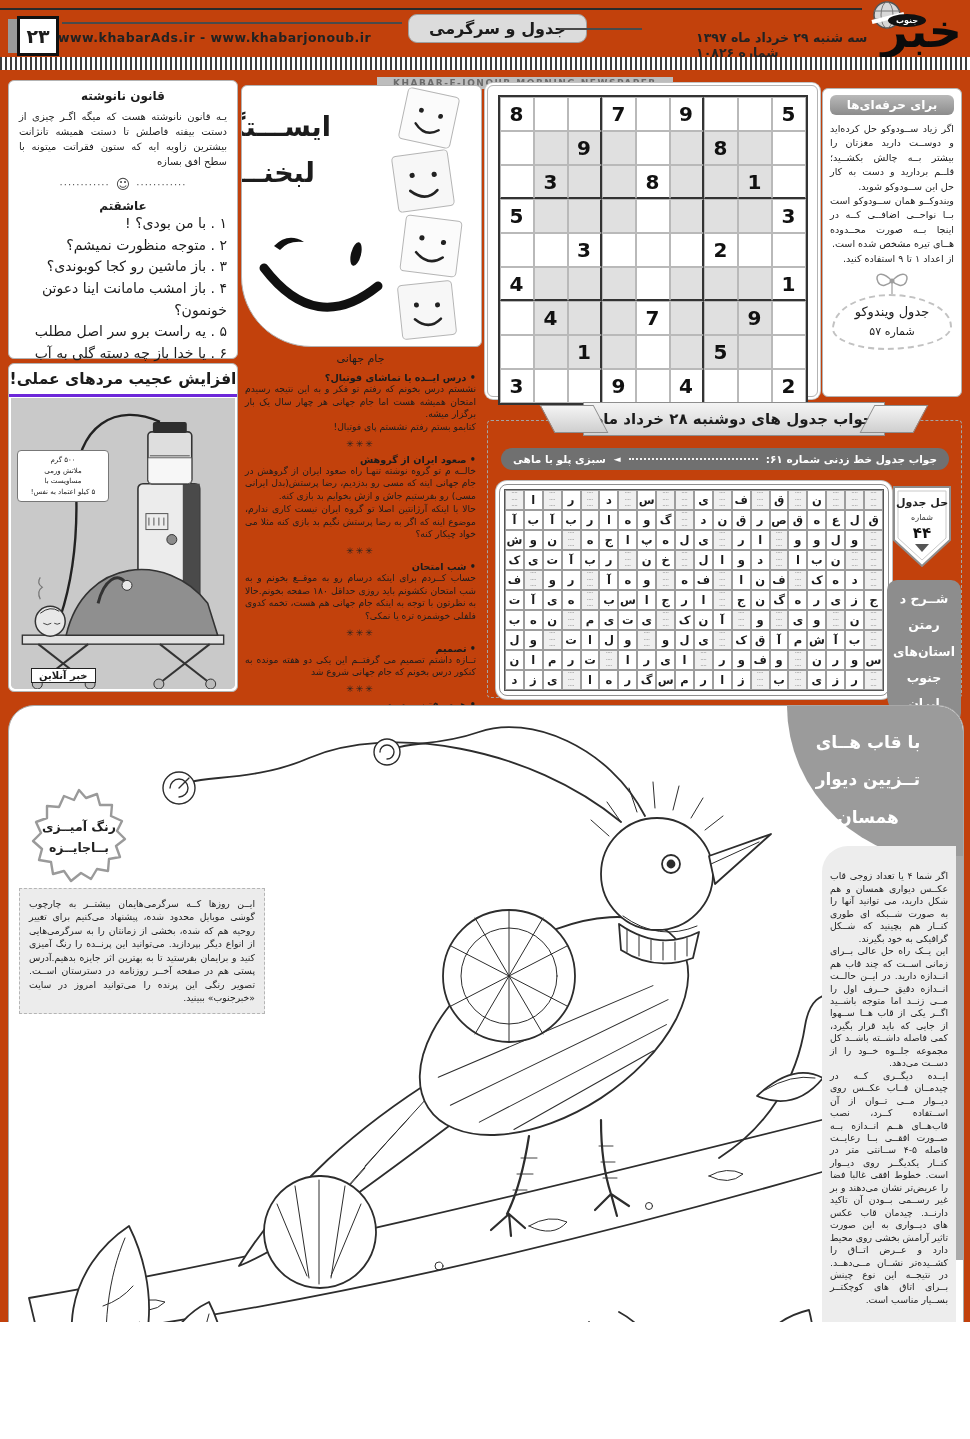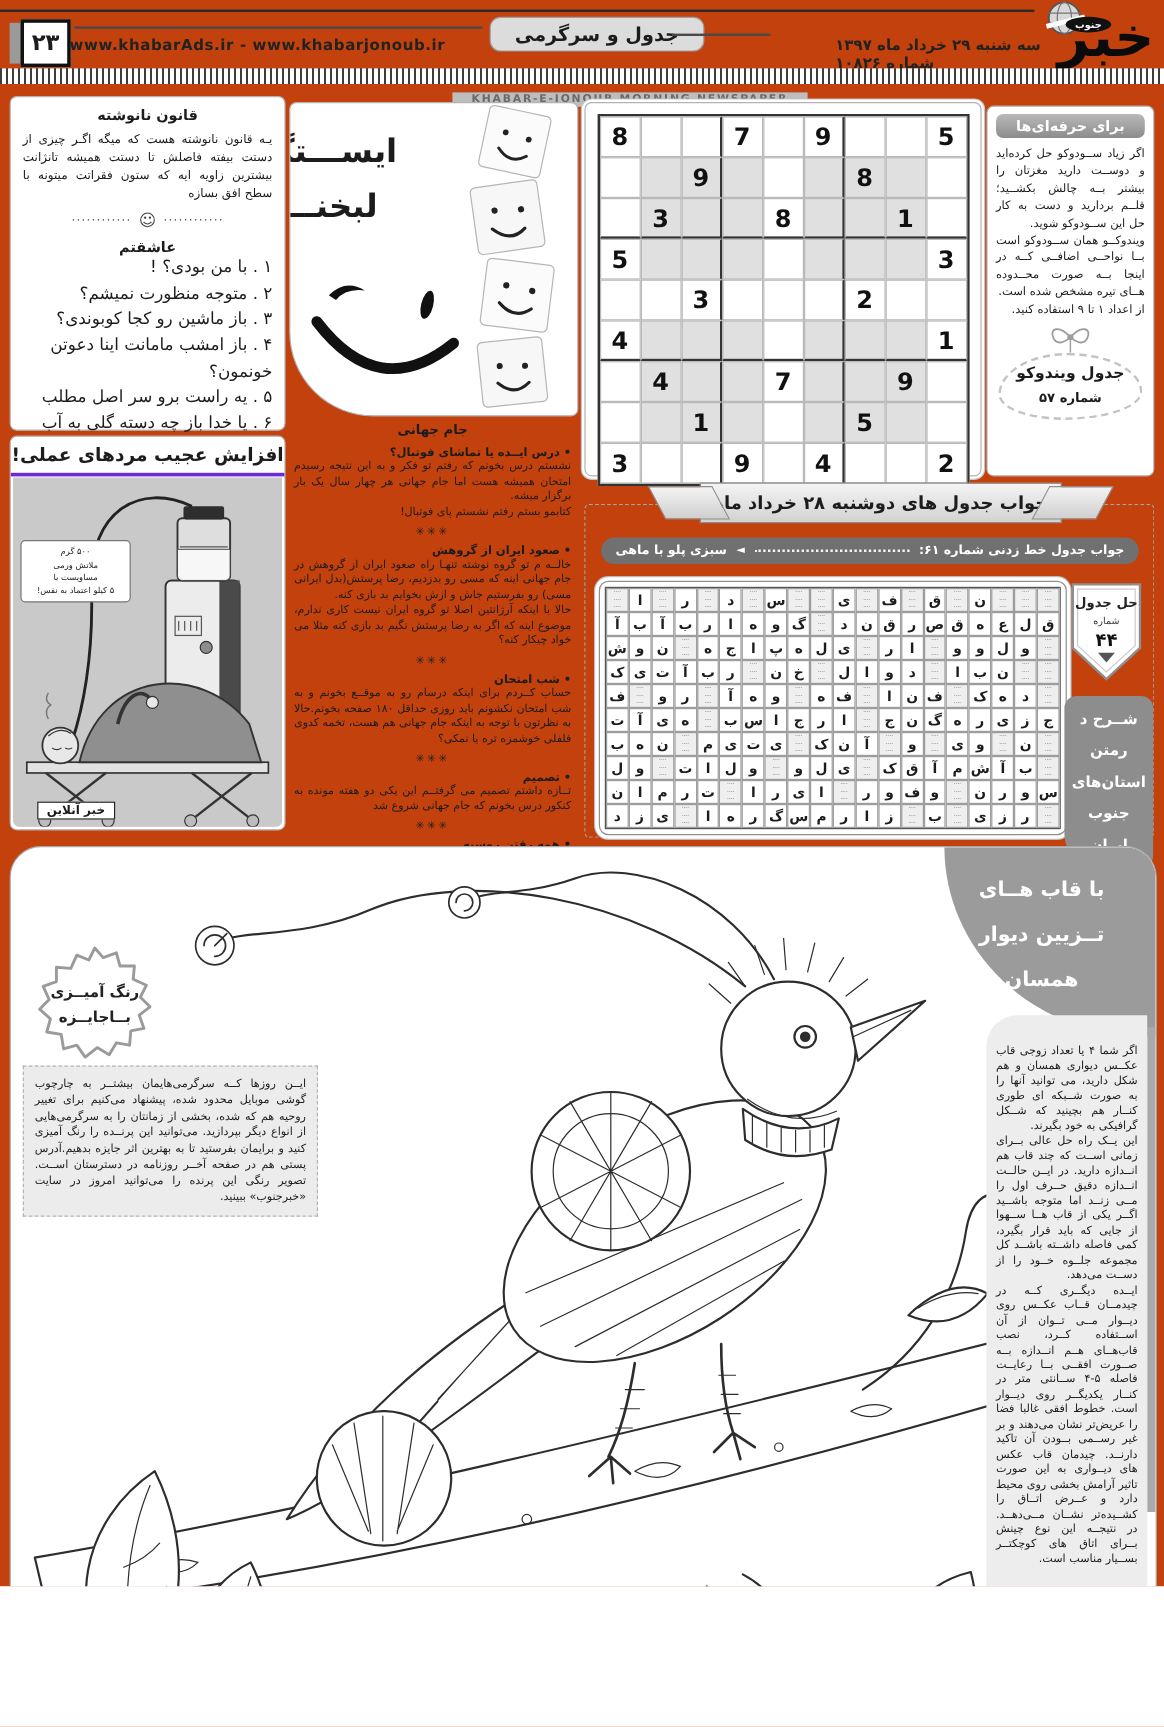--- a/index.html
+++ b/index.html
@@ -3,21 +3,21 @@
 <meta charset="utf-8">
 <style>
   html,body{margin:0;padding:0;background:#fff;}
   .page{position:relative;width:970px;height:1322px;background:#c2410c;overflow:hidden;
         font-family:"DejaVu Sans",sans-serif;color:#1c1c1c;}
   .abs{position:absolute;}
   .rtl{direction:rtl;}
   .ltr{direction:ltr;}
   .card{border:1px solid #b3b3b3;border-radius:6px;background:#fff;box-sizing:border-box;}
   .jtext{font-size:10px;line-height:1.5;text-align:justify;white-space:pre-line;}
-  .bold{font-weight:bold;}
+  .bold{font-weight:normal;}
   .center{text-align:center;}
 
   
   .top-rule{height:2px;background:#2a2a2a;}
   .pagenum-bar{width:9px;height:34px;background:#9a9a9a;}
   .pagenum-box{width:36px;height:34px;border:3px solid #111;display:flex;align-items:center;justify-content:center;
                font-weight:bold;font-size:19px;background:#fff;}
   .urls{font-weight:bold;font-size:12.5px;letter-spacing:.5px;color:#222;}
   .section-pill{background:#dcdcdc;border:1px solid #9e9e9e;border-radius:9px;padding:4px 20px;
                 font-weight:bold;font-size:16px;}

